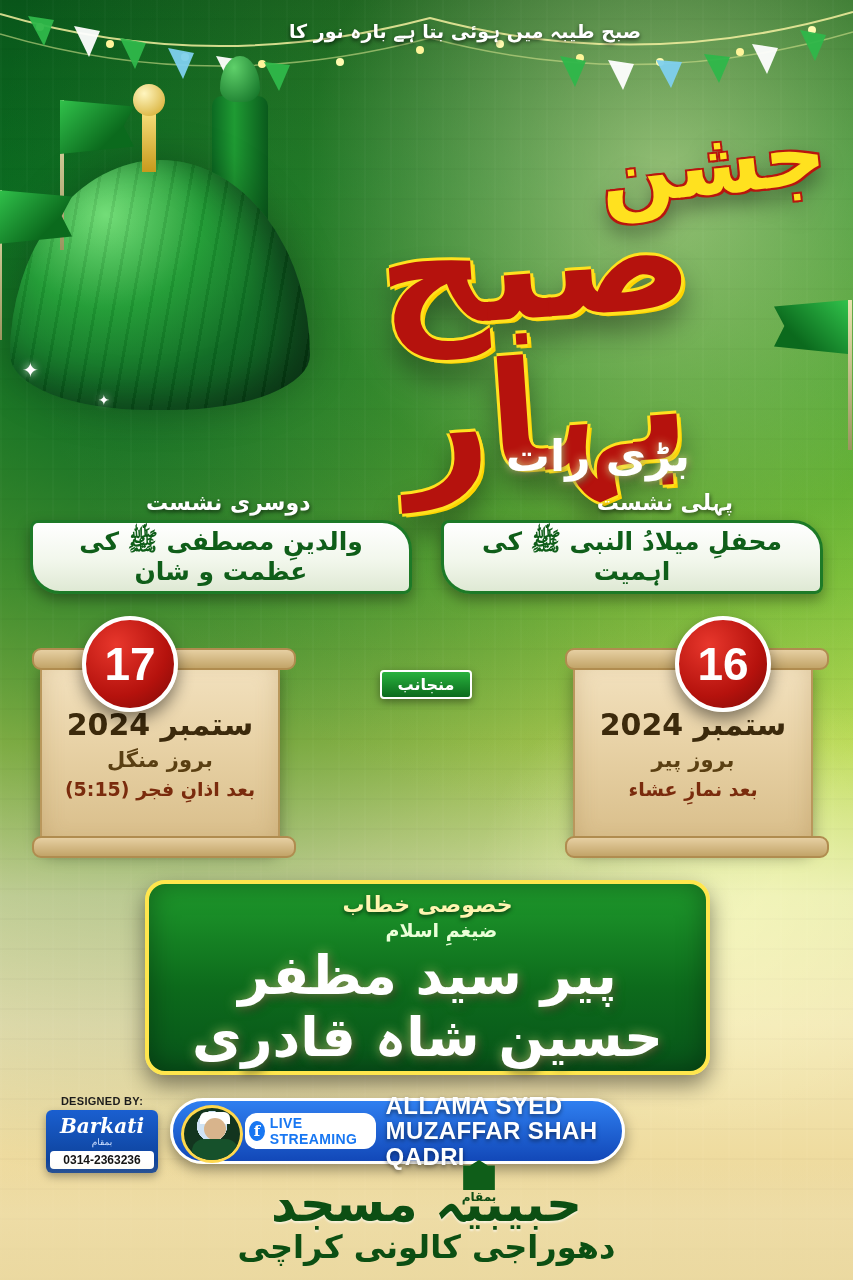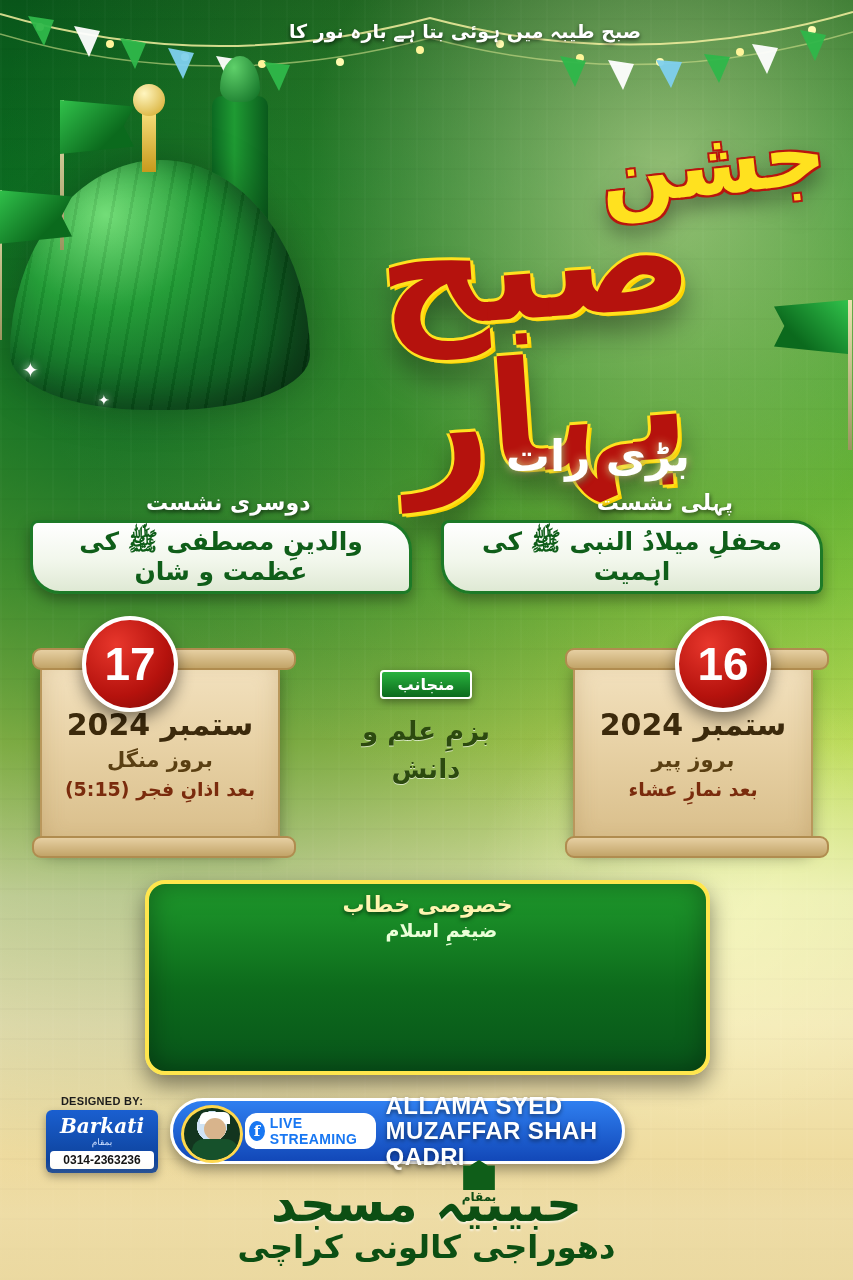--- a/index.html
+++ b/index.html
@@ -438,30 +438,27 @@
       <div class="scroll-body">
         <div class="scroll-date">ستمبر 2024</div>
         <div class="scroll-day">بروز منگل</div>
         <div class="scroll-time">بعد اذانِ فجر (5:15)</div>
       </div>
     </div>
     <div class="badge badge-l">17</div>
 
     <div class="center-note">
       <div class="center-flag">منجانب</div>
-      <div class="center-lines">
-        <div>بزمِ علم و</div>
-        <div>دانش</div>
-      </div>
     </div>
   </div>
 
   <div class="speaker">
     <div class="speaker-khitab">خصوصی خطاب</div>
     <div class="speaker-title">ضیغمِ اسلام</div>
+    <div class="speaker-name">پیر سید مظفر حسین شاہ قادری</div>
   </div>
 
   <div class="designer">
     <div class="designer-label">DESIGNED BY:</div>
     <div class="designer-card">
       <div class="designer-brand">Barkati</div>
       <div class="designer-sub">بمقام</div>
       <div class="designer-phone">0314-2363236</div>
     </div>
   </div>

